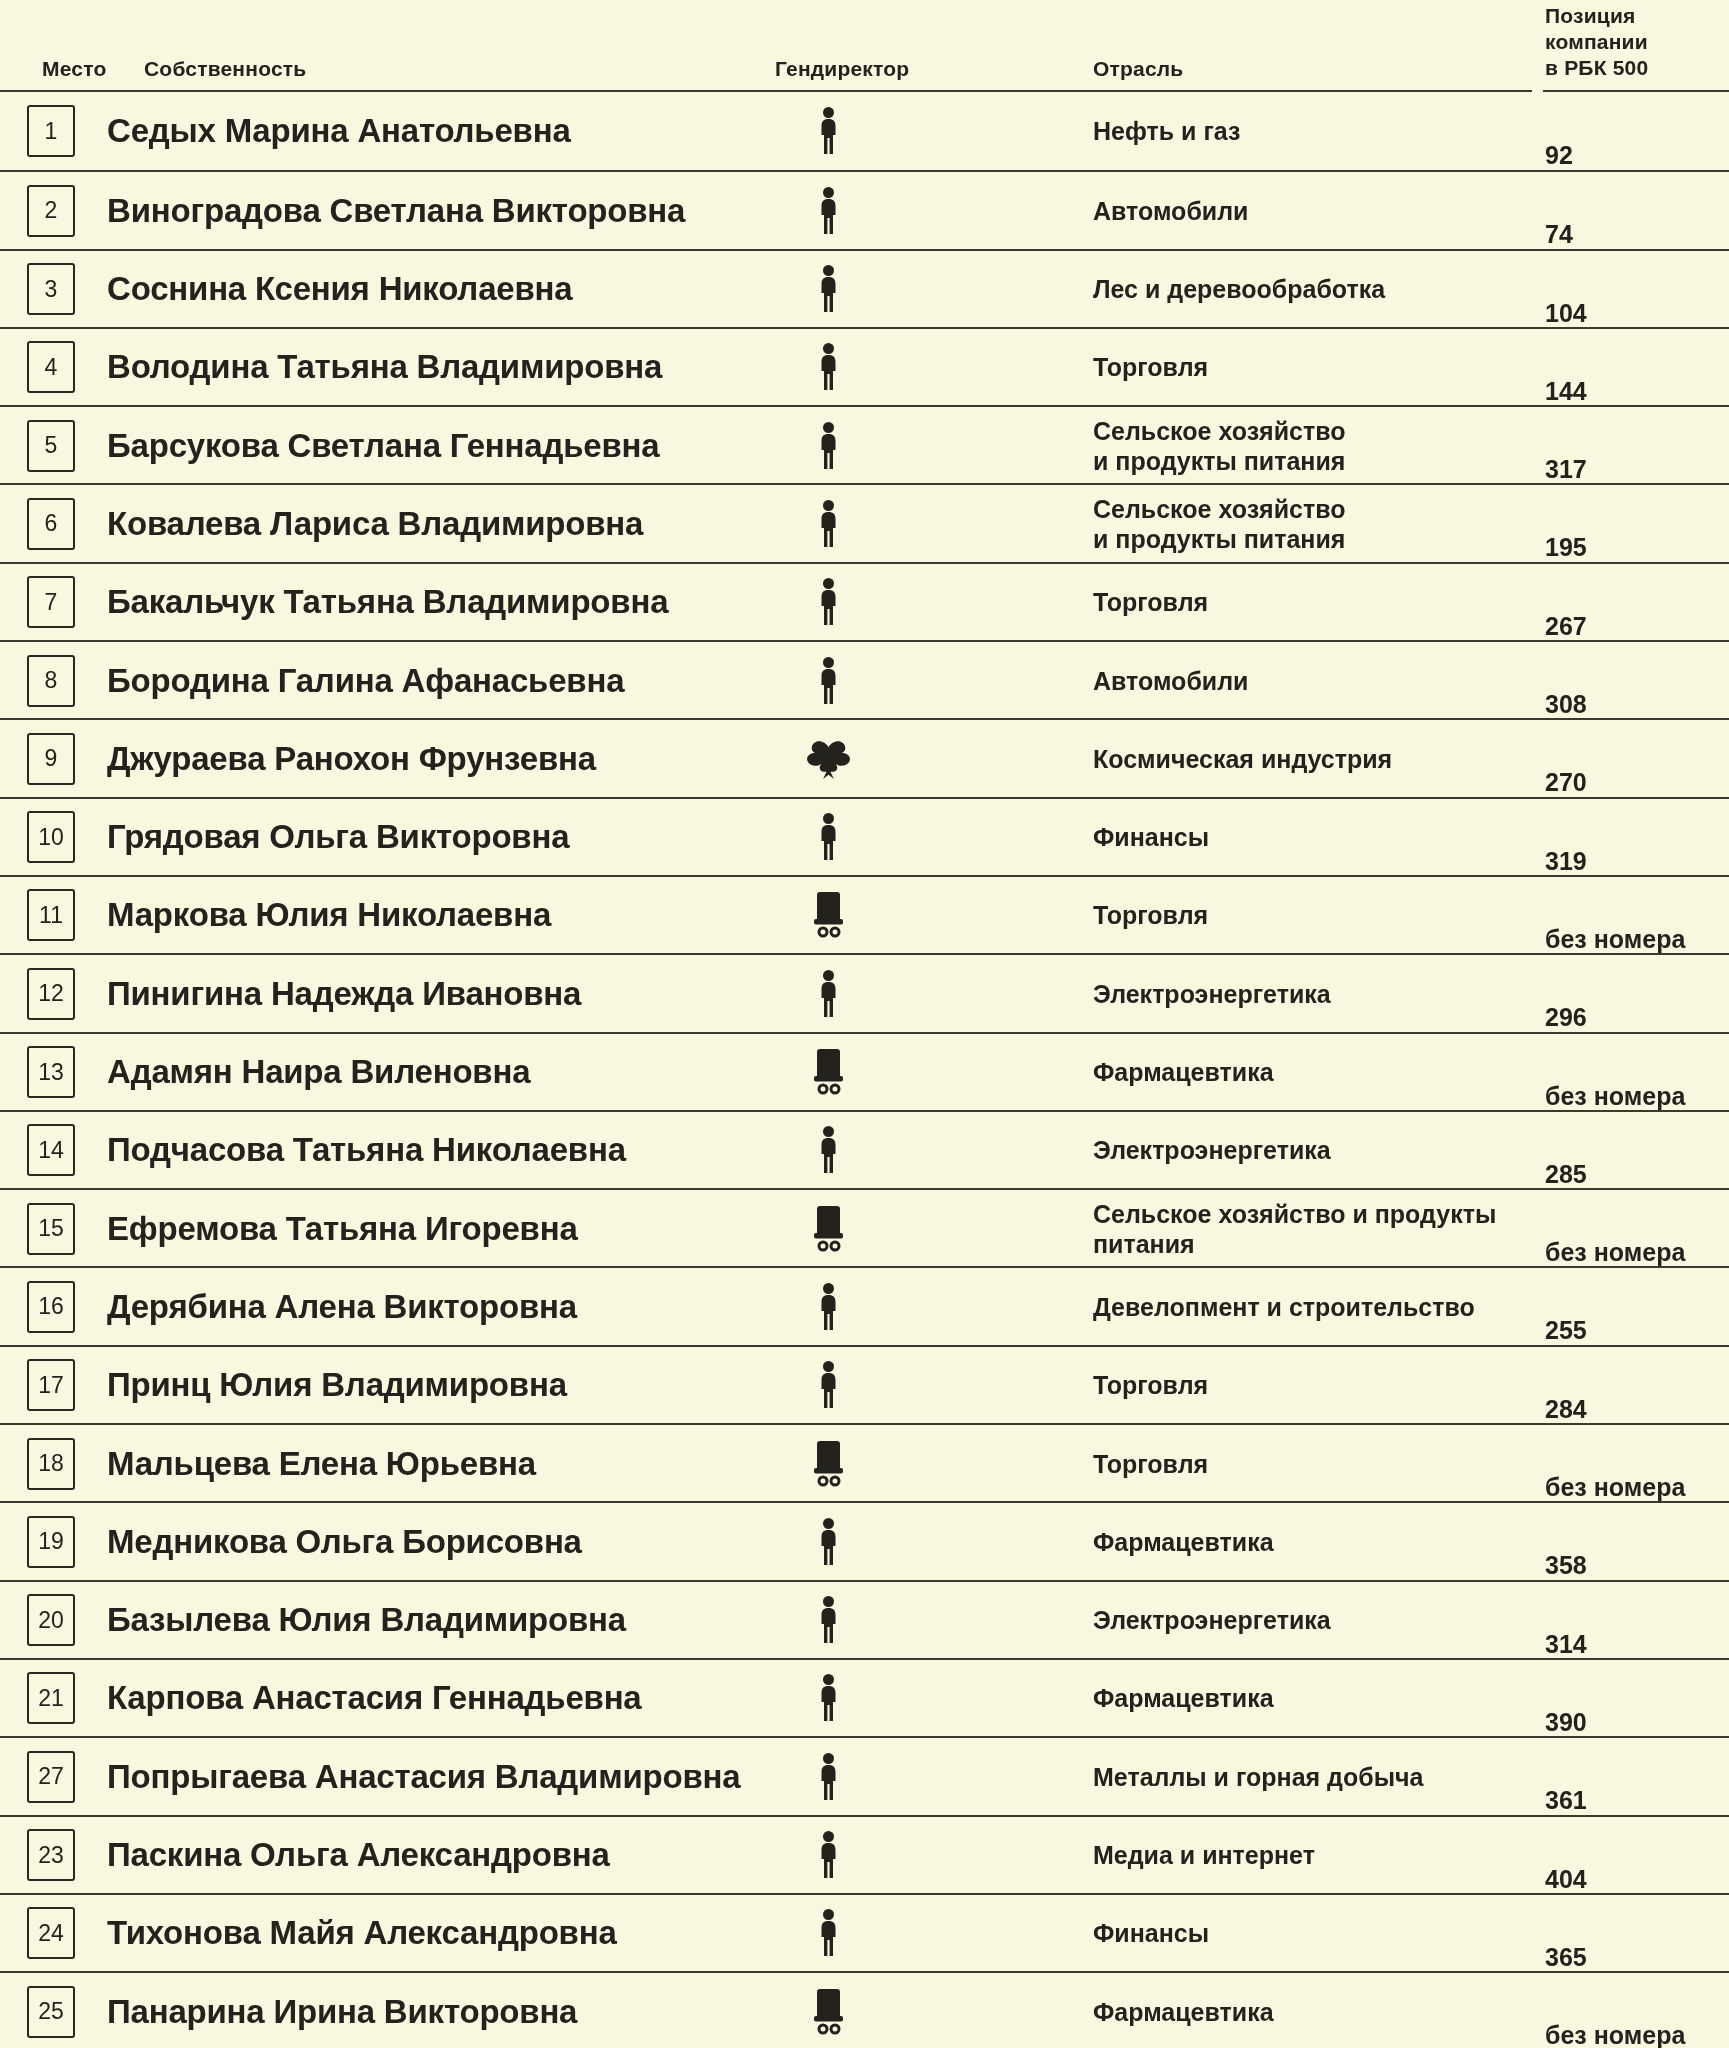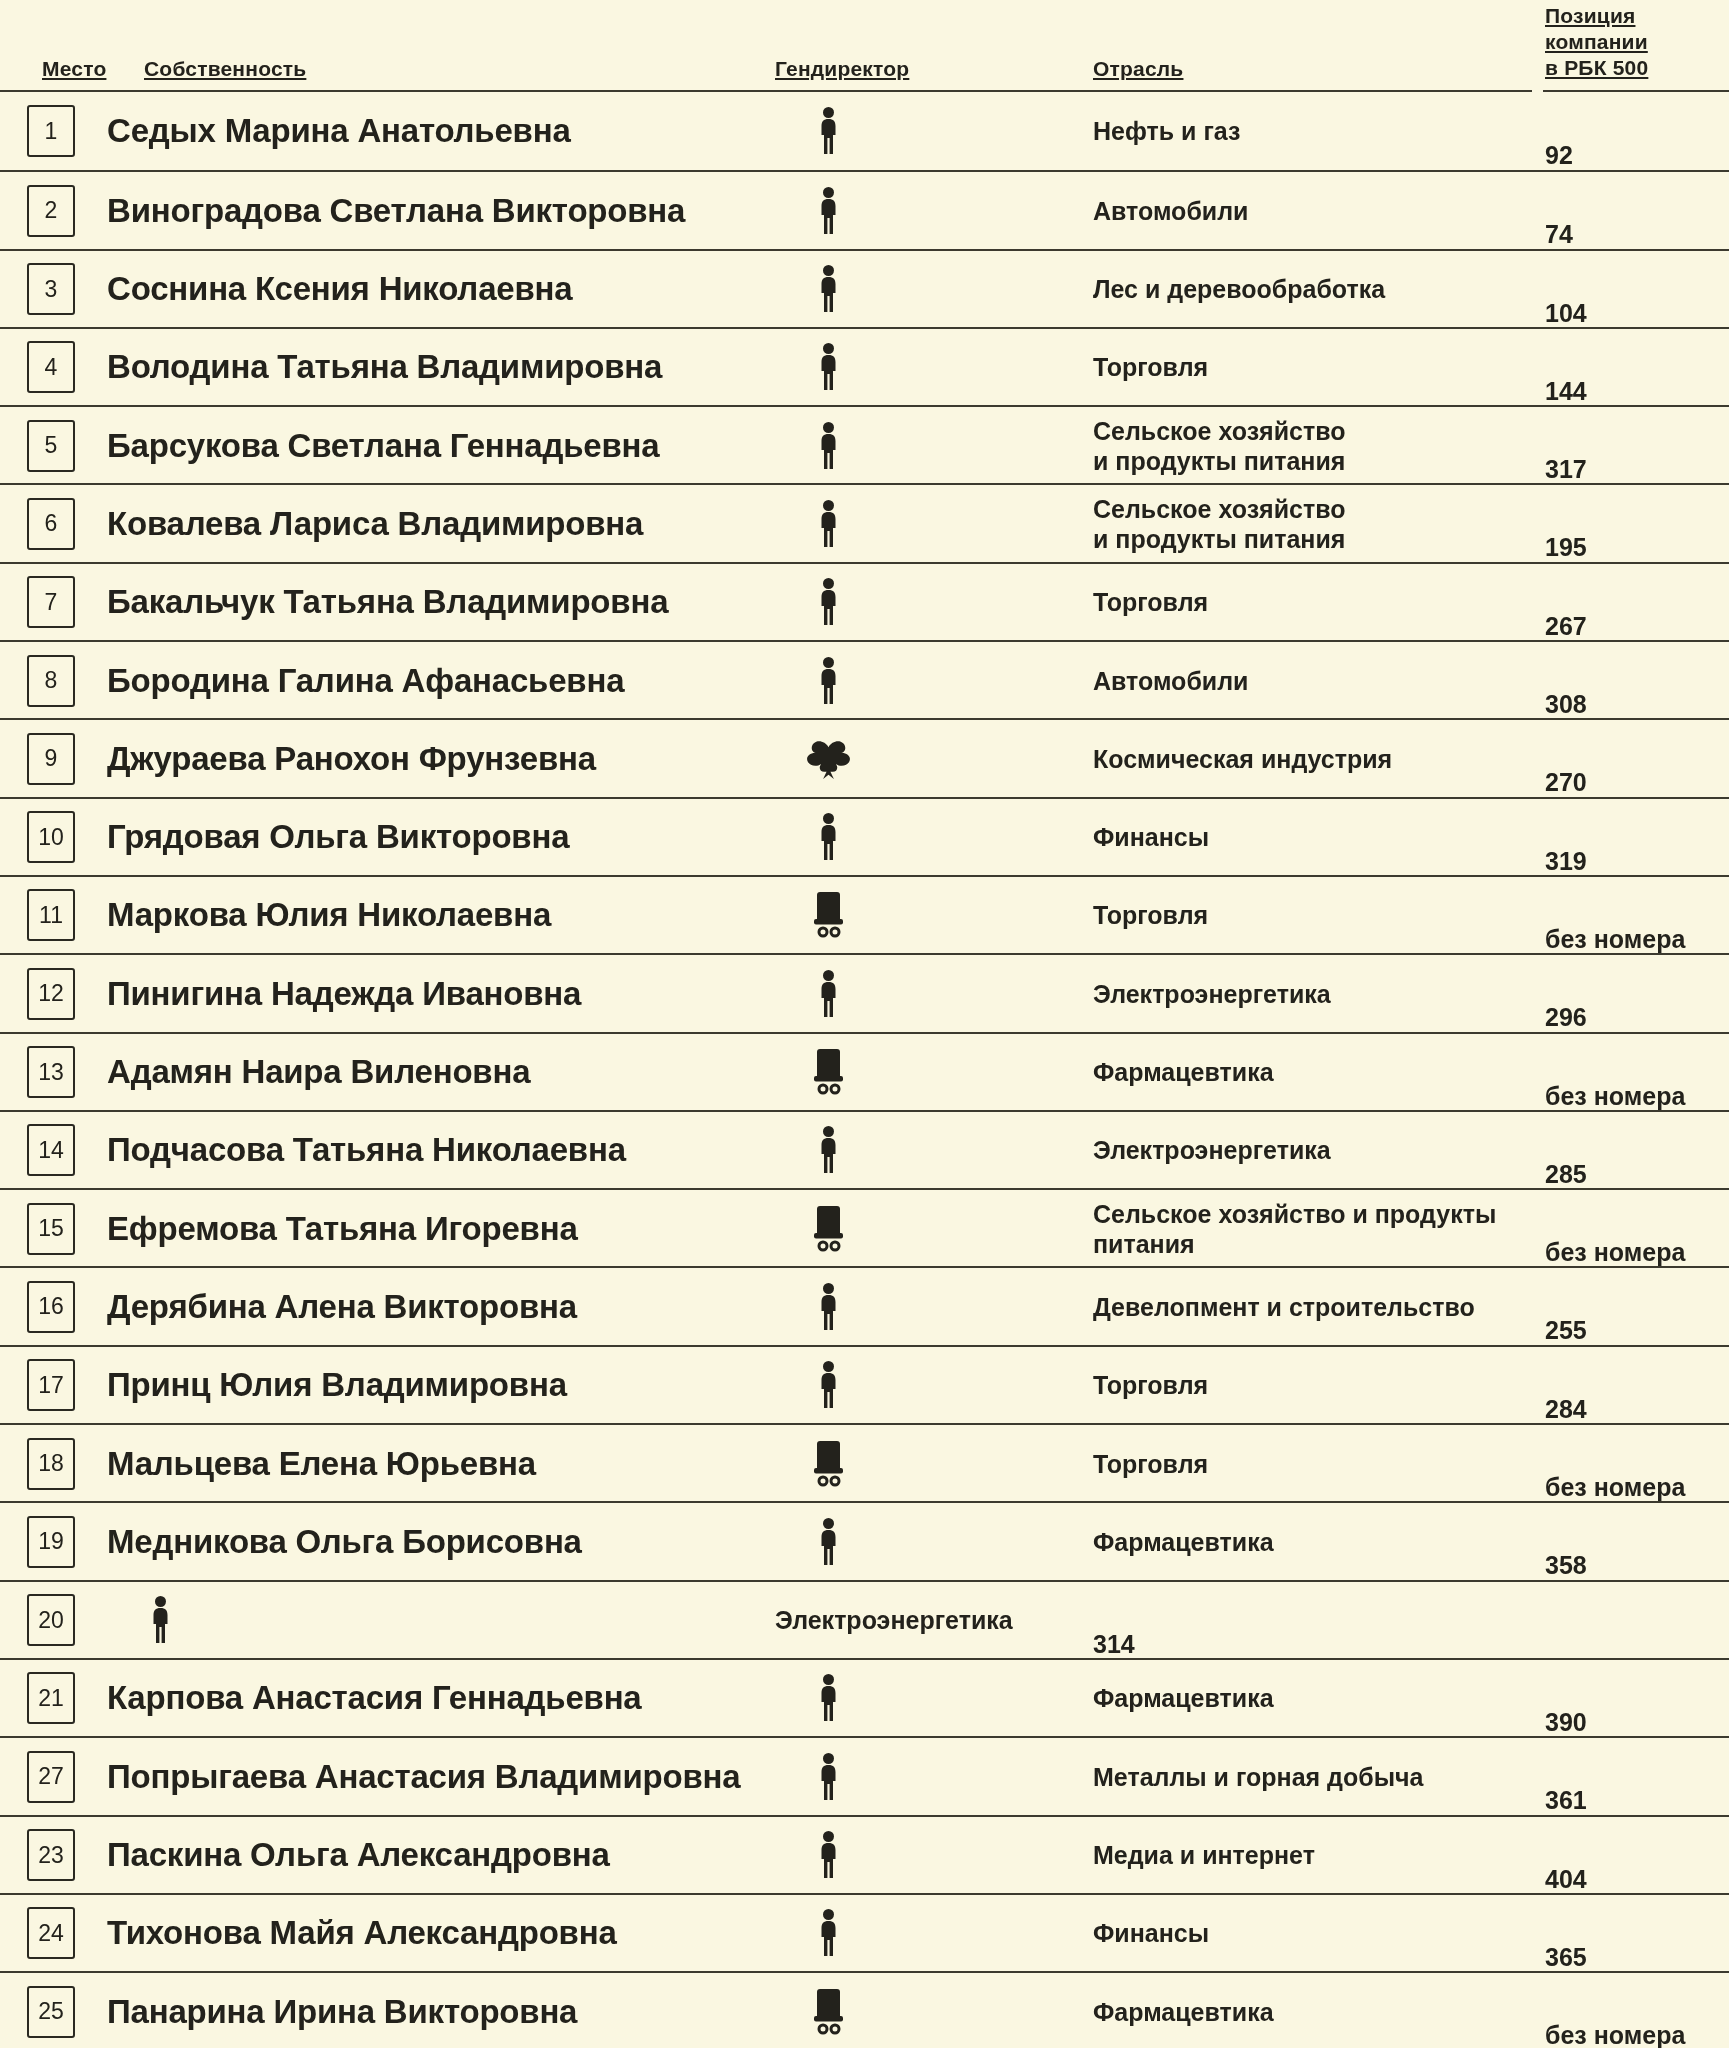--- a/index.html
+++ b/index.html
@@ -18,21 +18,20 @@
     display:grid;
     grid-template-columns:107px 668px 318px 452px 1fr;
     height:90px;
     border-bottom:2.5px solid #3c3a2e;
   }
   .thead .hcell{
     display:flex;align-items:flex-end;
     font-size:21px;font-weight:bold;
     padding-bottom:9px;
     letter-spacing:.2px;
-    text-decoration:underline;
   }
   .h-place{padding-left:42px;}
   .h-own{padding-left:37px;}
   .h-pos{white-space:pre-line;line-height:26px;padding-bottom:7px;}
   .rule-gap{
     position:absolute;left:1532px;bottom:-2.5px;
     width:11px;height:2.5px;background:#faf7e1;
   }
 
   
@@ -520,20 +519,23 @@
         </div>
         <div class="cell">
           <span class="pos">358</span>
         </div>
       </div>
       <div class="row">
         <div class="cell">
           <span class="place-box">20</span>
         </div>
         <div class="cell">
+          <span class="name">Базылева Юлия Владимировна</span>
+        </div>
+        <div class="cell">
           <span class="icon-wrap">
             <svg width="21" height="48" viewBox="0 0 21 48">
               <circle cx="10.5" cy="5.5" r="5.5" fill="#23221c"></circle>
               <path d="M10.5 12 C5.5 12 3.5 14.5 3.5 19 L3.5 28 L6 28 L6 47 L9.4 47 L9.4 31 L11.6 31 L11.6 47 L15 47 L15 28 L17.5 28 L17.5 19 C17.5 14.5 15.5 12 10.5 12 Z" fill="#23221c"></path>
             </svg>
           </span>
         </div>
         <div class="cell">
           <span class="industry">Электроэнергетика</span>
         </div>

